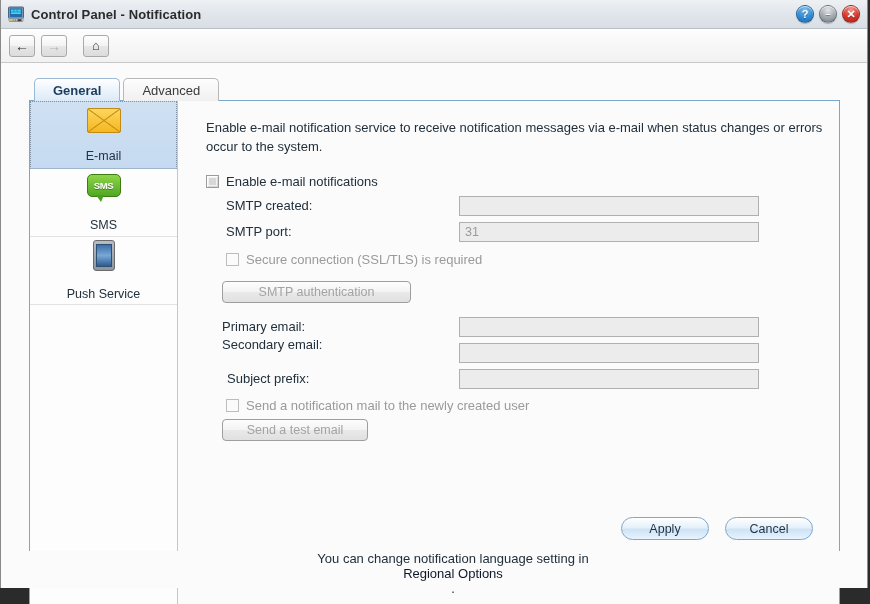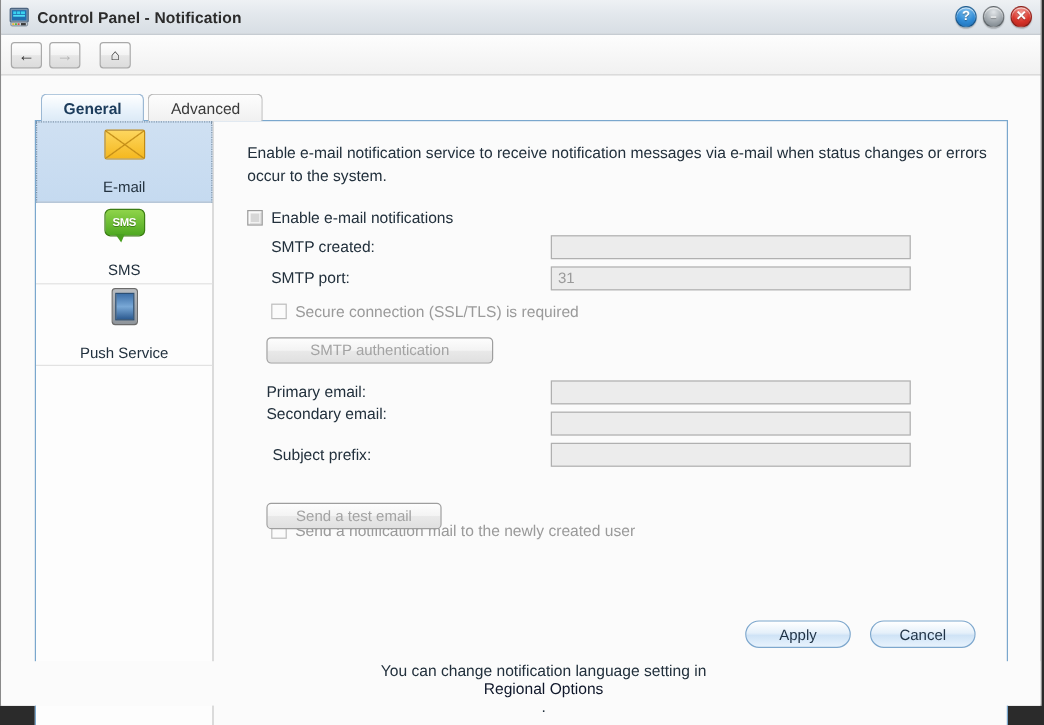--- a/index.html
+++ b/index.html
@@ -465,21 +465,21 @@
           <div class="row" style="left:44px; top:236px;">
             <span class="lbl">Secondary email:</span>
           </div>
           <div class="inp" style="position:absolute; left:281px; top:242px; width:300px;"></div>
 
           <div class="row" style="left:49px; top:270px;">
             <span class="lbl">Subject prefix:</span>
           </div>
           <div class="inp" style="position:absolute; left:281px; top:268px; width:300px;"></div>
 
-          <div class="row" style="left:48px; top:297px;margin-top:37px;">
+          <div class="row" style="left:48px; top:297px;">
             <span class="cb flat"></span>
             <span class="lbl dim">Send a notification mail to the newly created user</span>
           </div>
 
           <div class="btn-std" style="position:absolute; left:44px; top:318px; width:146px;text-align:right;">Send a test email</div>
 
           <div class="btn-pill" style="position:absolute; left:443px; top:416px;">Apply</div>
           <div class="btn-pill" style="position:absolute; left:547px; top:416px;">Cancel</div>
 
         </div>

